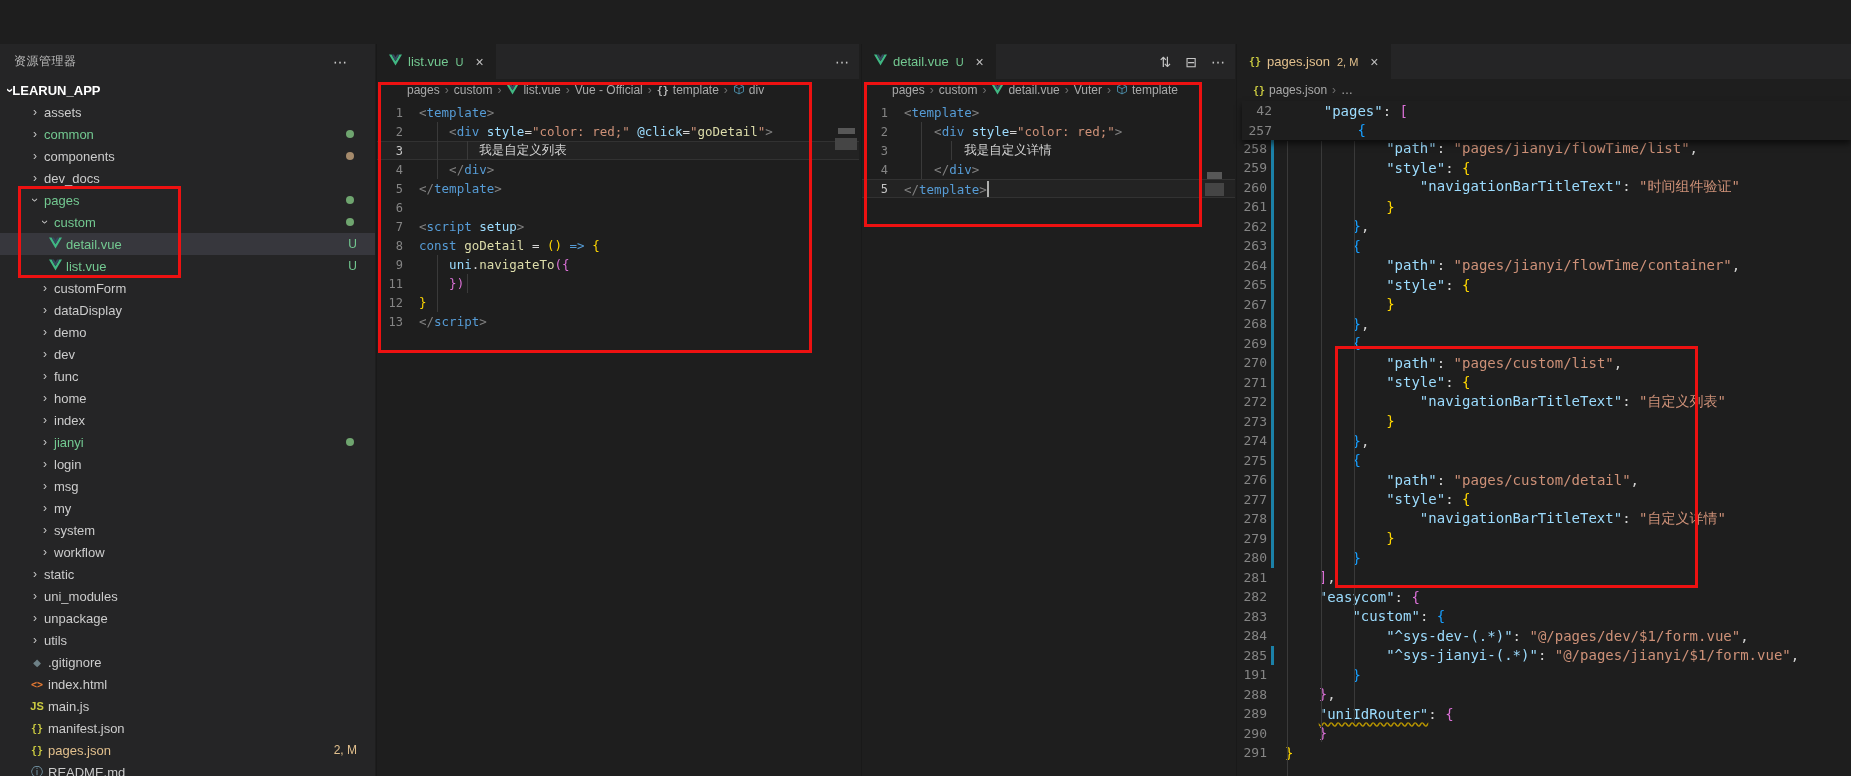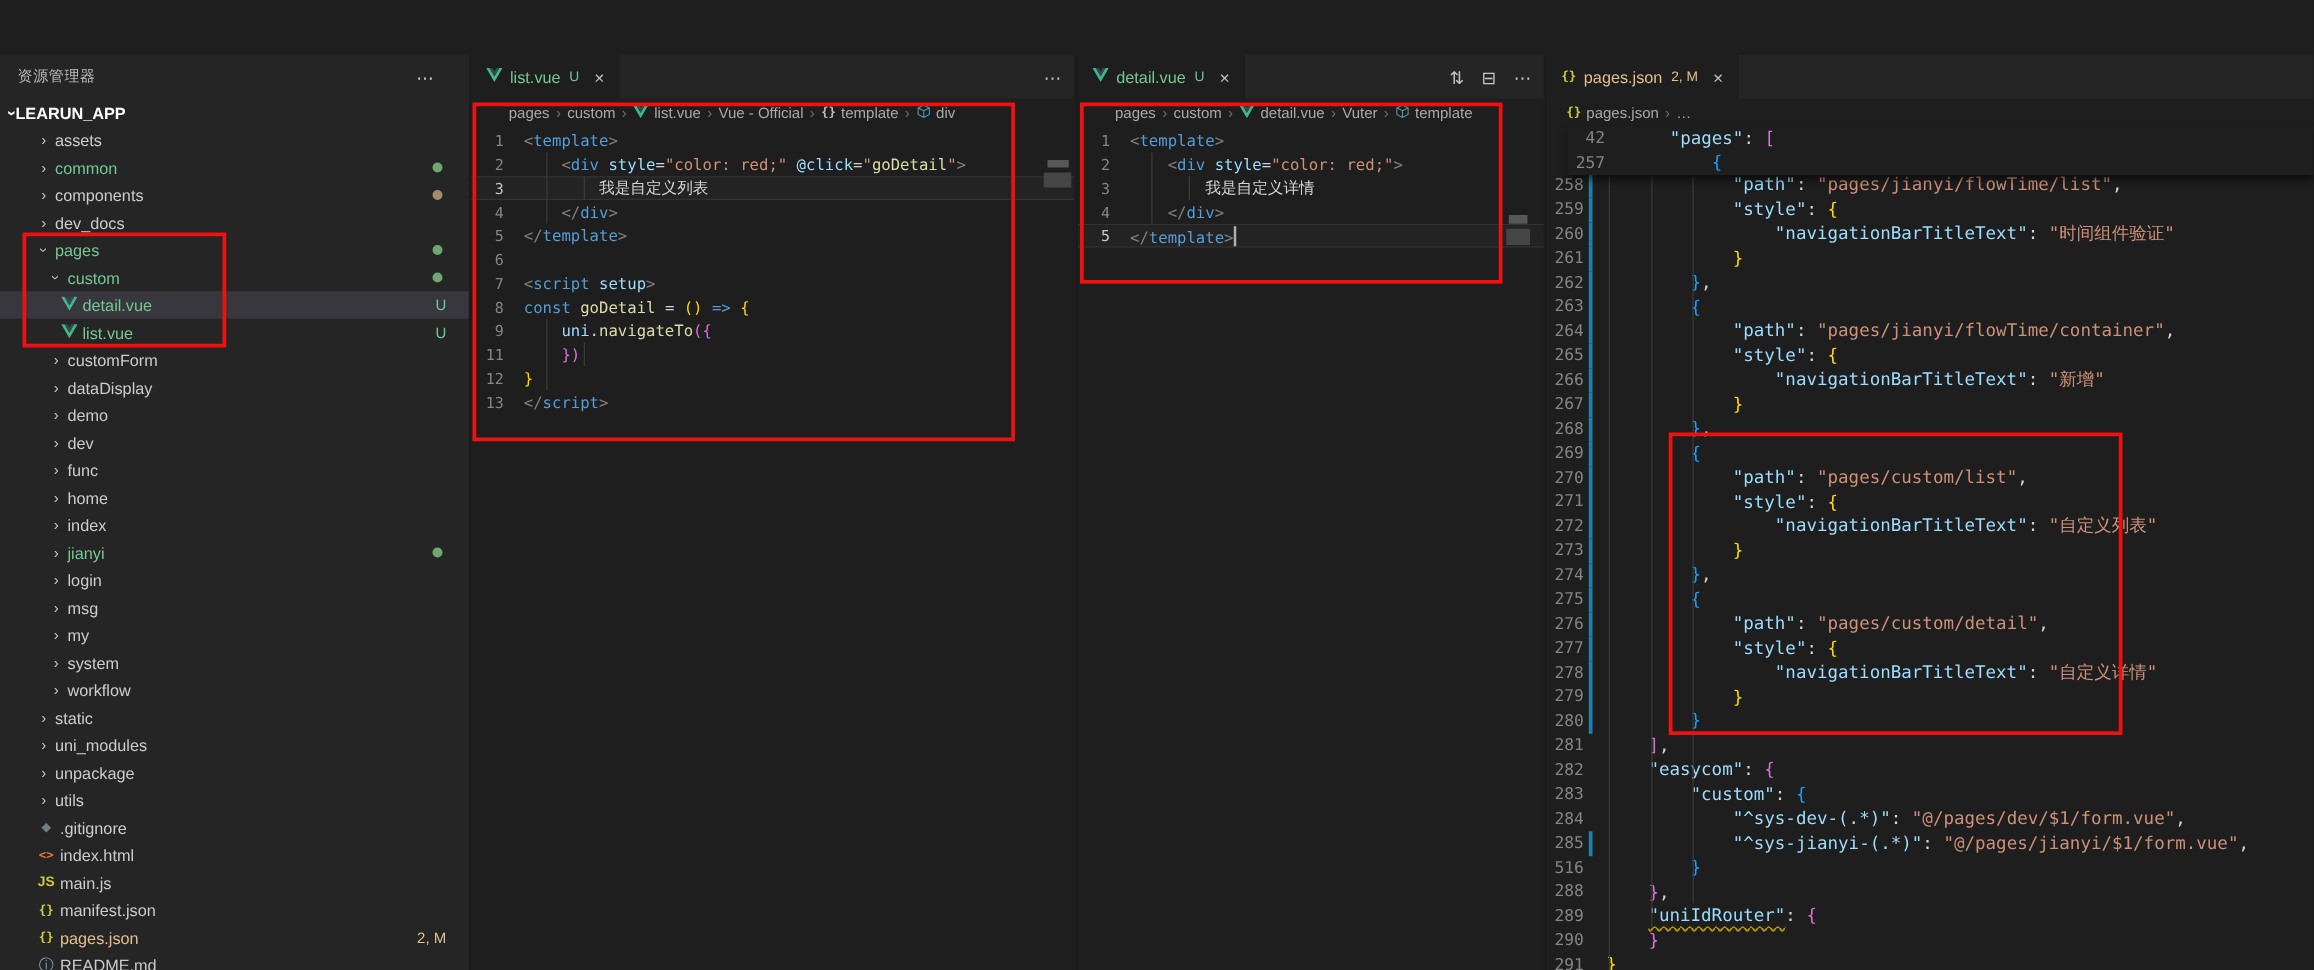--- a/index.html
+++ b/index.html
@@ -67,21 +67,21 @@
   .line.cur { background:#232323; box-shadow:inset 0 1px 0 #323232, inset 0 -1px 0 #323232; }
   .line.cur .ln { color:#c6c6c6; }
 
   
   #pane-pagesjson .code { padding-top:37.5px; }
   #pane-pagesjson .line { height:19.5px; }
   #pane-pagesjson .line .ln { width:30px; padding-right:0; font-size:13px; }
   #pane-pagesjson .line .gm { width:3px; height:19.5px; margin-left:4px; flex:none; }
   #pane-pagesjson .line .gm.on { background:#1b81a8; }
   #pane-pagesjson .line .ct { margin-left:11px; font-size:14px; }
-  .sticky { position:absolute; left:17px; right:0; top:57px; height:39px; background:#1e1e1e;
+  .sticky { position:absolute; left:5px; right:0; top:57px; height:39px; background:#1e1e1e;
     z-index:3; box-shadow:0 4px 6px rgba(0,0,0,.55); font-family:"DejaVu Sans Mono",monospace;}
 
   
   .t-p{color:#808080} .t-tag{color:#569cd6} .t-attr{color:#9cdcfe} .t-str{color:#ce9178}
   .t-fn{color:#dcdcaa} .t-kw{color:#569cd6} .t-op{color:#d4d4d4} .t-txt{color:#d4d4d4}
   .t-b1{color:#ffd700} .t-b2{color:#da70d6} .t-b3{color:#179fff} .t-key{color:#9cdcfe}
   .t-warn{color:#9cdcfe; text-decoration:underline wavy #b89500; text-underline-offset:3px;}
   .caret{display:inline-block; width:2px; height:16px; background:#aeafad; vertical-align:-3px;}
 
   .guide { position:absolute; width:1px; background:#3a3a3a; z-index:1; }
@@ -408,41 +408,40 @@
       </div>
     <div class="code" id="code-pagesjson">
         <div class="line"><span class="ln">258</span><span class="gm on"></span><span class="ct"><span class="t-op">            </span><span class="t-key">"path"</span><span class="t-op">: </span><span class="t-str">"pages/jianyi/flowTime/list"</span><span class="t-op">,</span></span></div>
         <div class="line"><span class="ln">259</span><span class="gm on"></span><span class="ct"><span class="t-op">            </span><span class="t-key">"style"</span><span class="t-op">: </span><span class="t-b1">{</span></span></div>
         <div class="line"><span class="ln">260</span><span class="gm on"></span><span class="ct"><span class="t-op">                </span><span class="t-key">"navigationBarTitleText"</span><span class="t-op">: </span><span class="t-str">"时间组件验证"</span></span></div>
         <div class="line"><span class="ln">261</span><span class="gm on"></span><span class="ct"><span class="t-op">            </span><span class="t-b1">}</span></span></div>
         <div class="line"><span class="ln">262</span><span class="gm on"></span><span class="ct"><span class="t-op">        </span><span class="t-b3">}</span><span class="t-op">,</span></span></div>
         <div class="line"><span class="ln">263</span><span class="gm on"></span><span class="ct"><span class="t-op">        </span><span class="t-b3">{</span></span></div>
         <div class="line"><span class="ln">264</span><span class="gm on"></span><span class="ct"><span class="t-op">            </span><span class="t-key">"path"</span><span class="t-op">: </span><span class="t-str">"pages/jianyi/flowTime/container"</span><span class="t-op">,</span></span></div>
         <div class="line"><span class="ln">265</span><span class="gm on"></span><span class="ct"><span class="t-op">            </span><span class="t-key">"style"</span><span class="t-op">: </span><span class="t-b1">{</span></span></div>
-        <div class="line"><span class="ln">266</span><span class="gm on"></span><span class="ct"><span class="t-op">                </span><span class="t-key">"navigationBarTitleText"</span><span class="t-op">: </span><span class="t-str">"新增"</span></span></div>
         <div class="line"><span class="ln">267</span><span class="gm on"></span><span class="ct"><span class="t-op">            </span><span class="t-b1">}</span></span></div>
         <div class="line"><span class="ln">268</span><span class="gm on"></span><span class="ct"><span class="t-op">        </span><span class="t-b3">}</span><span class="t-op">,</span></span></div>
         <div class="line"><span class="ln">269</span><span class="gm on"></span><span class="ct"><span class="t-op">        </span><span class="t-b3">{</span></span></div>
         <div class="line"><span class="ln">270</span><span class="gm on"></span><span class="ct"><span class="t-op">            </span><span class="t-key">"path"</span><span class="t-op">: </span><span class="t-str">"pages/custom/list"</span><span class="t-op">,</span></span></div>
         <div class="line"><span class="ln">271</span><span class="gm on"></span><span class="ct"><span class="t-op">            </span><span class="t-key">"style"</span><span class="t-op">: </span><span class="t-b1">{</span></span></div>
         <div class="line"><span class="ln">272</span><span class="gm on"></span><span class="ct"><span class="t-op">                </span><span class="t-key">"navigationBarTitleText"</span><span class="t-op">: </span><span class="t-str">"自定义列表"</span></span></div>
         <div class="line"><span class="ln">273</span><span class="gm on"></span><span class="ct"><span class="t-op">            </span><span class="t-b1">}</span></span></div>
         <div class="line"><span class="ln">274</span><span class="gm on"></span><span class="ct"><span class="t-op">        </span><span class="t-b3">}</span><span class="t-op">,</span></span></div>
         <div class="line"><span class="ln">275</span><span class="gm on"></span><span class="ct"><span class="t-op">        </span><span class="t-b3">{</span></span></div>
         <div class="line"><span class="ln">276</span><span class="gm on"></span><span class="ct"><span class="t-op">            </span><span class="t-key">"path"</span><span class="t-op">: </span><span class="t-str">"pages/custom/detail"</span><span class="t-op">,</span></span></div>
         <div class="line"><span class="ln">277</span><span class="gm on"></span><span class="ct"><span class="t-op">            </span><span class="t-key">"style"</span><span class="t-op">: </span><span class="t-b1">{</span></span></div>
         <div class="line"><span class="ln">278</span><span class="gm on"></span><span class="ct"><span class="t-op">                </span><span class="t-key">"navigationBarTitleText"</span><span class="t-op">: </span><span class="t-str">"自定义详情"</span></span></div>
         <div class="line"><span class="ln">279</span><span class="gm on"></span><span class="ct"><span class="t-op">            </span><span class="t-b1">}</span></span></div>
         <div class="line"><span class="ln">280</span><span class="gm on"></span><span class="ct"><span class="t-op">        </span><span class="t-b3">}</span></span></div>
         <div class="line"><span class="ln">281</span><span class="gm"></span><span class="ct"><span class="t-op">    </span><span class="t-b2">]</span><span class="t-op">,</span></span></div>
         <div class="line"><span class="ln">282</span><span class="gm"></span><span class="ct"><span class="t-op">    </span><span class="t-key">"easycom"</span><span class="t-op">: </span><span class="t-b2">{</span></span></div>
         <div class="line"><span class="ln">283</span><span class="gm"></span><span class="ct"><span class="t-op">        </span><span class="t-key">"custom"</span><span class="t-op">: </span><span class="t-b3">{</span></span></div>
         <div class="line"><span class="ln">284</span><span class="gm"></span><span class="ct"><span class="t-op">            </span><span class="t-key">"^sys-dev-(.*)"</span><span class="t-op">: </span><span class="t-str">"@/pages/dev/$1/form.vue"</span><span class="t-op">,</span></span></div>
         <div class="line"><span class="ln">285</span><span class="gm on"></span><span class="ct"><span class="t-op">            </span><span class="t-key">"^sys-jianyi-(.*)"</span><span class="t-op">: </span><span class="t-str">"@/pages/jianyi/$1/form.vue"</span><span class="t-op">,</span></span></div>
-        <div class="line"><span class="ln">516</span><span class="gm"></span><span class="ct"><span class="t-op">        </span><span class="t-b3">}</span></span></div>
+        <div class="line"><span class="ln">191</span><span class="gm"></span><span class="ct"><span class="t-op">        </span><span class="t-b3">}</span></span></div>
         <div class="line"><span class="ln">288</span><span class="gm"></span><span class="ct"><span class="t-op">    </span><span class="t-b2">}</span><span class="t-op">,</span></span></div>
         <div class="line"><span class="ln">289</span><span class="gm"></span><span class="ct"><span class="t-op">    </span><span class="t-warn">"uniIdRouter"</span><span class="t-op">: </span><span class="t-b2">{</span></span></div>
         <div class="line"><span class="ln">290</span><span class="gm"></span><span class="ct"><span class="t-op">    </span><span class="t-b2">}</span></span></div>
         <div class="line"><span class="ln">291</span><span class="gm"></span><span class="ct"><span class="t-b1">}</span></span></div>
       </div>
   </section>
 
   <div class="guide" style="left:437px; top:78px;  height:57px;"></div>
   <div class="guide" style="left:467px; top:97px;  height:19px;"></div>
   <div class="guide" style="left:437px; top:211px; height:57px;"></div>

